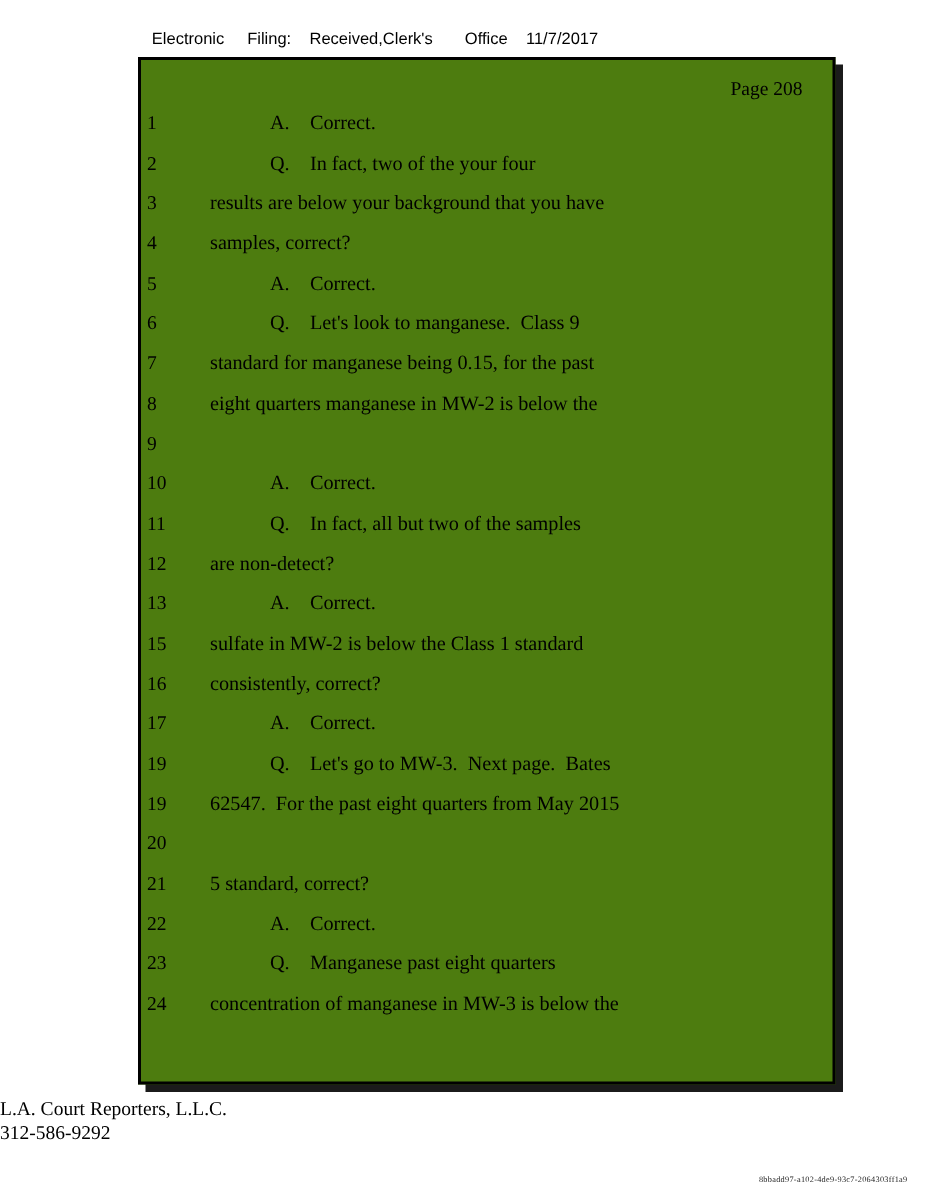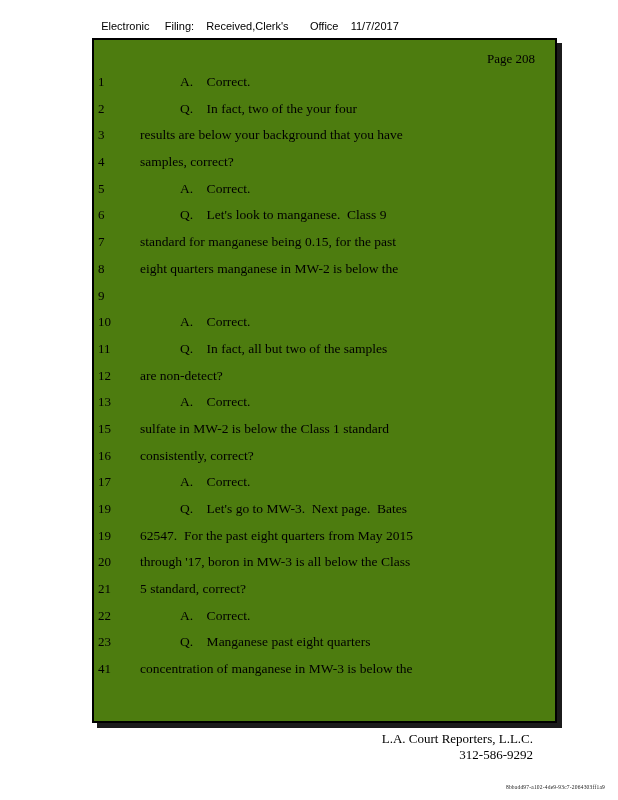--- a/index.html
+++ b/index.html
@@ -52,21 +52,21 @@
   .txt {
     margin-left: 14px;
     font-size: 13.5px;
     white-space: pre-wrap;
     line-height: 16px;
   }
   .txt.qa-indent { margin-left: 54px; }
   .footer {
     position: absolute;
     top: 731px; left: 0; width: 533px;
-    text-align: right;
+    text-align: left;
     font-size: 13px;
     line-height: 15.5px;
   }
   .stamp {
     position: absolute;
     top: 784px; right: 13px;
     font-size: 5.5px;
     color: #222;
     letter-spacing: 0.2px;
   }
@@ -164,40 +164,39 @@
     <span class="txt qa-indent">Q.    Let's go to MW-3.  Next page.  Bates</span>
   </div>
 
   <div class="line">
     <span class="num">19</span>
     <span class="txt">62547.  For the past eight quarters from May 2015</span>
   </div>
 
   <div class="line">
     <span class="num">20</span>
-    <span class="txt">through '17, boron in MW-3 is all below the Class</span>
   </div>
 
   <div class="line">
     <span class="num">21</span>
     <span class="txt">5 standard, correct?</span>
   </div>
 
   <div class="line">
     <span class="num">22</span>
     <span class="txt qa-indent">A.    Correct.</span>
   </div>
 
   <div class="line">
     <span class="num">23</span>
     <span class="txt qa-indent">Q.    Manganese past eight quarters</span>
   </div>
 
   <div class="line">
-    <span class="num">41</span>
+    <span class="num">24</span>
     <span class="txt">concentration of manganese in MW-3 is below the</span>
   </div>
 </div>
 </div>
 
 <div class="footer">
   <div>L.A. Court Reporters, L.L.C.</div>
   <div>312-586-9292</div>
 </div>
 

